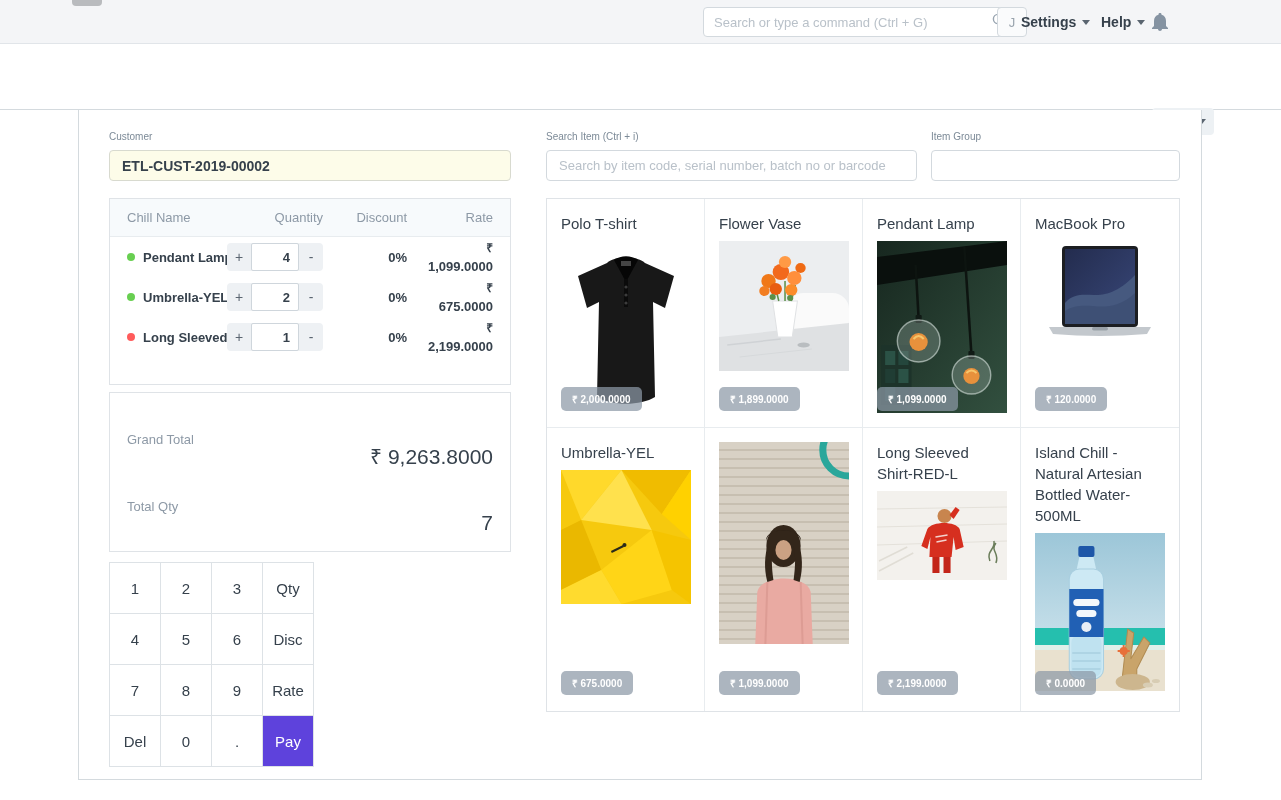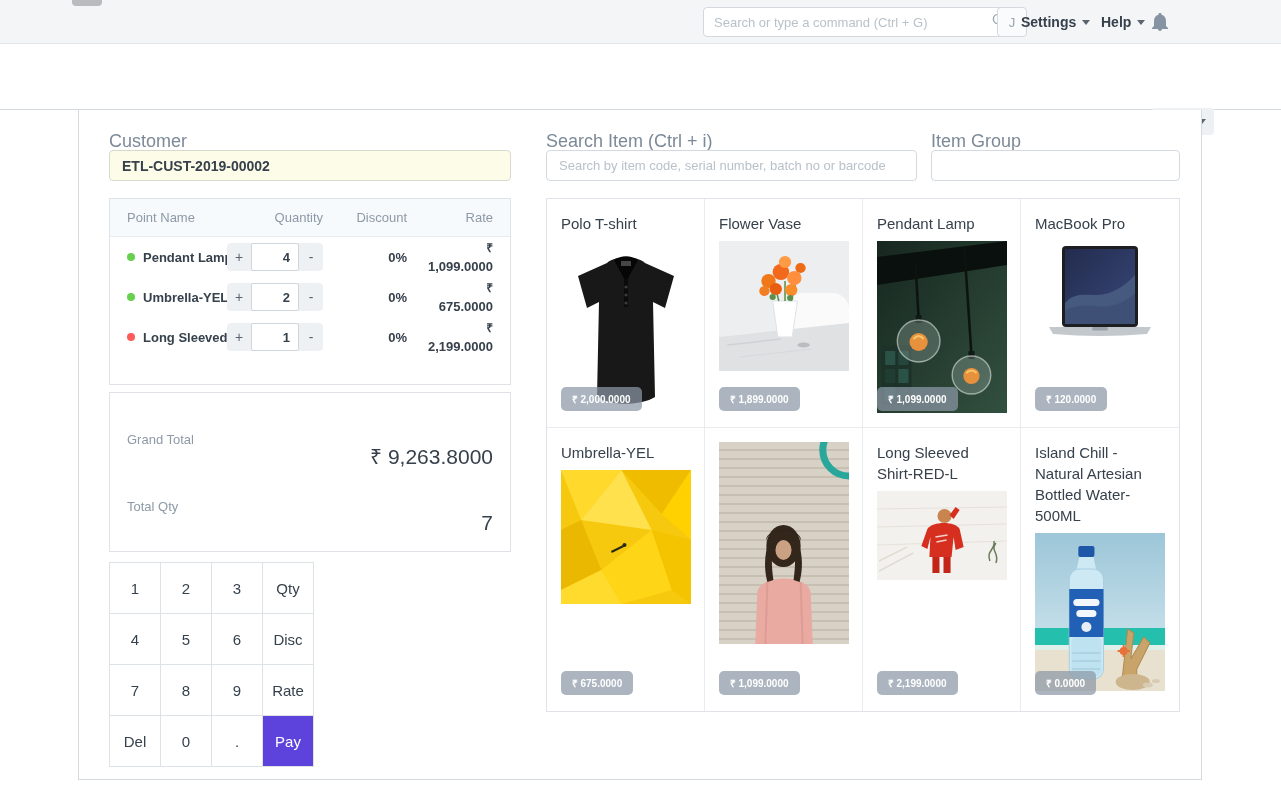--- a/index.html
+++ b/index.html
@@ -20,21 +20,21 @@
 
   
   .page-header { position:absolute; top:44px; left:0; width:1281px; height:66px; background:#fff; border-bottom:1px solid #d4dade; }
   .page-title { position:absolute; left:78px; top:63px; font-size:22px; font-weight:600; color:#36414c; }
   .online-status { position:absolute; left:218px; top:71px; display:flex; align-items:center; gap:5px; font-size:13px; font-weight:700; color:#4f5d6b; }
   .online-dot { width:9px; height:9px; border-radius:50%; background:#68cf51; }
   .menu-btn { position:absolute; left:1152px; top:64px; width:62px; height:27px; background:#edf1f4; border-radius:4px; display:flex; align-items:center; justify-content:center; gap:6px; font-size:13px; color:#36414c; cursor:pointer; }
 
   
   .main { position:absolute; left:78px; top:110px; width:1124px; height:670px; background:#fff; border:1px solid #d4dade; border-top:none; }
-  .field-label { position:absolute; font-size:18px; color:#7c8a97; }
+  .field-label { position:absolute; font-size:10px; color:#7c8a97; }
   .lbl-customer { left:30px; top:21px; }
   .lbl-search-item { left:467px; top:21px; }
   .lbl-item-group { left:852px; top:21px; }
   .txt-input { position:absolute; height:31px; border:1px solid #d3d9de; border-radius:4px; background:#fff; font-size:13px; color:#36414c; padding:12px 12px; font-family:inherit; outline:none; }
   .txt-input::placeholder { color:#b9c1c9; }
   .customer-input { left:30px; top:40px; width:402px; background:#fdfce9; border-color:#d8dacf; font-weight:700; font-size:14px; }
   .search-item-input { left:467px; top:40px; width:371px; }
   .item-group-input { left:852px; top:40px; width:249px; }
 
   
@@ -118,21 +118,21 @@
   </div>
 </div>
 
 <div class="main">
 
   <div class="field-label lbl-customer">Customer</div>
   <input class="txt-input customer-input" value="ETL-CUST-2019-00002" style="">
 
   <div class="cart-box">
     <div class="cart-header">
-      <span class="col-name">Point Name</span>
+      <span class="col-name">Chill Name</span>
       <span class="col-qty">Quantity</span>
       <span class="col-disc">Discount</span>
       <span class="col-rate">Rate</span>
     </div>
 
     <div class="cart-row">
       <span class="dot dot-green"></span>
       <span class="item-name">Pendant Lamp</span>
       <span class="stepper">
         <span class="step-btn">+</span>

